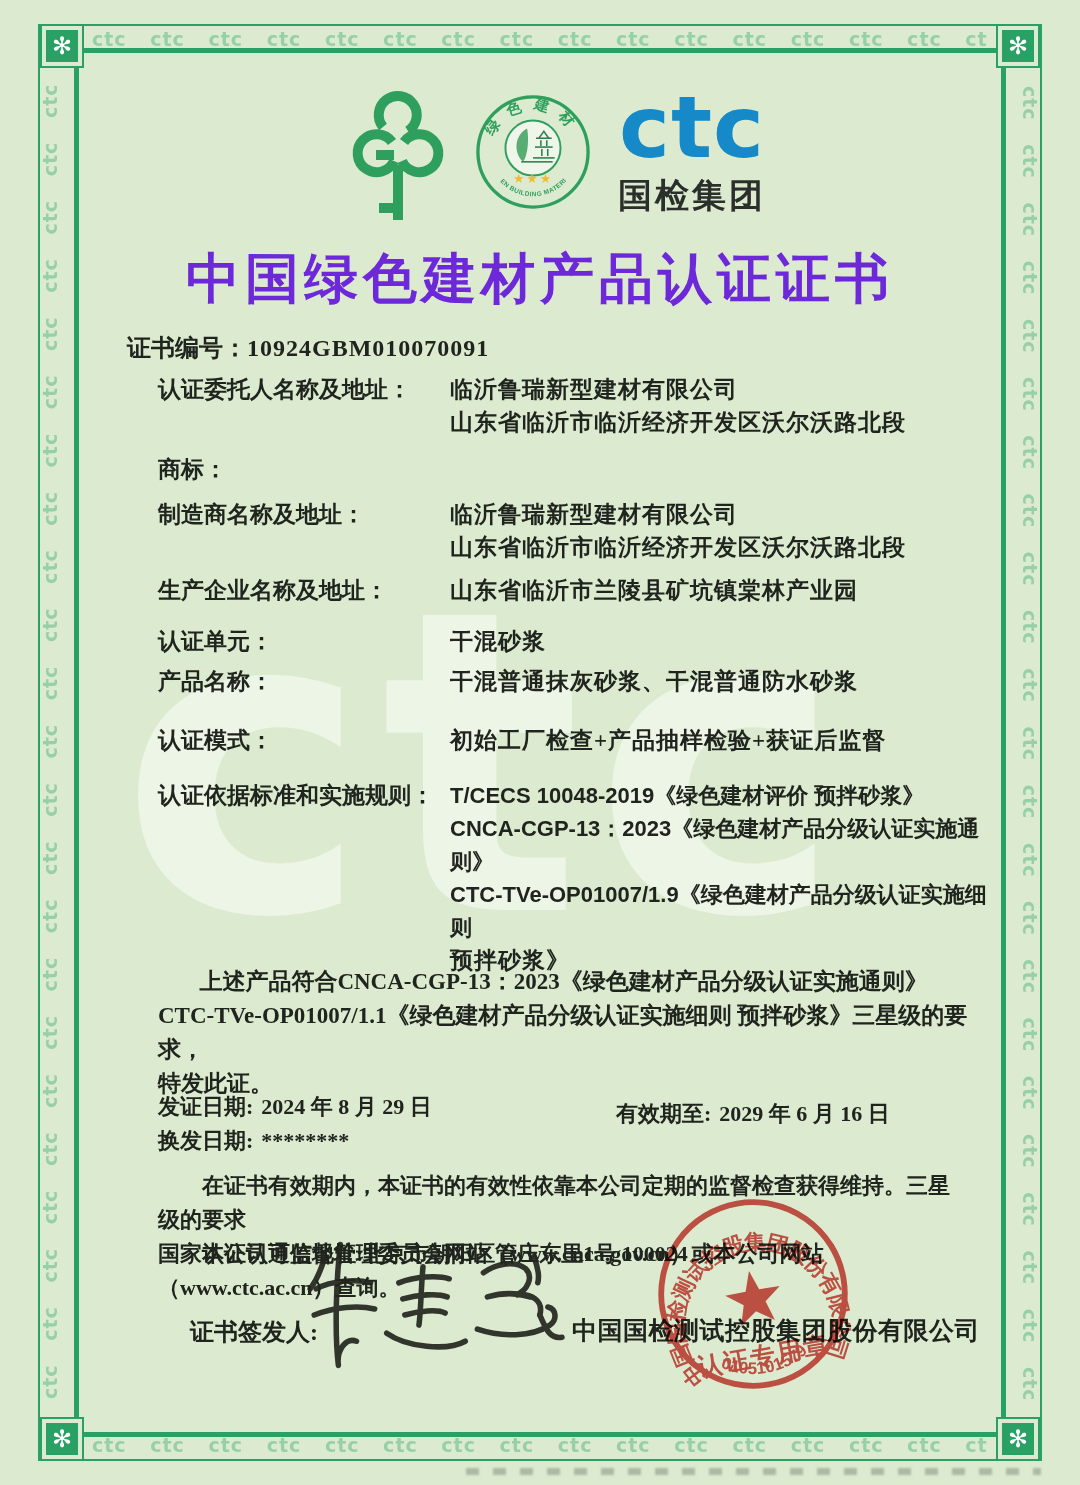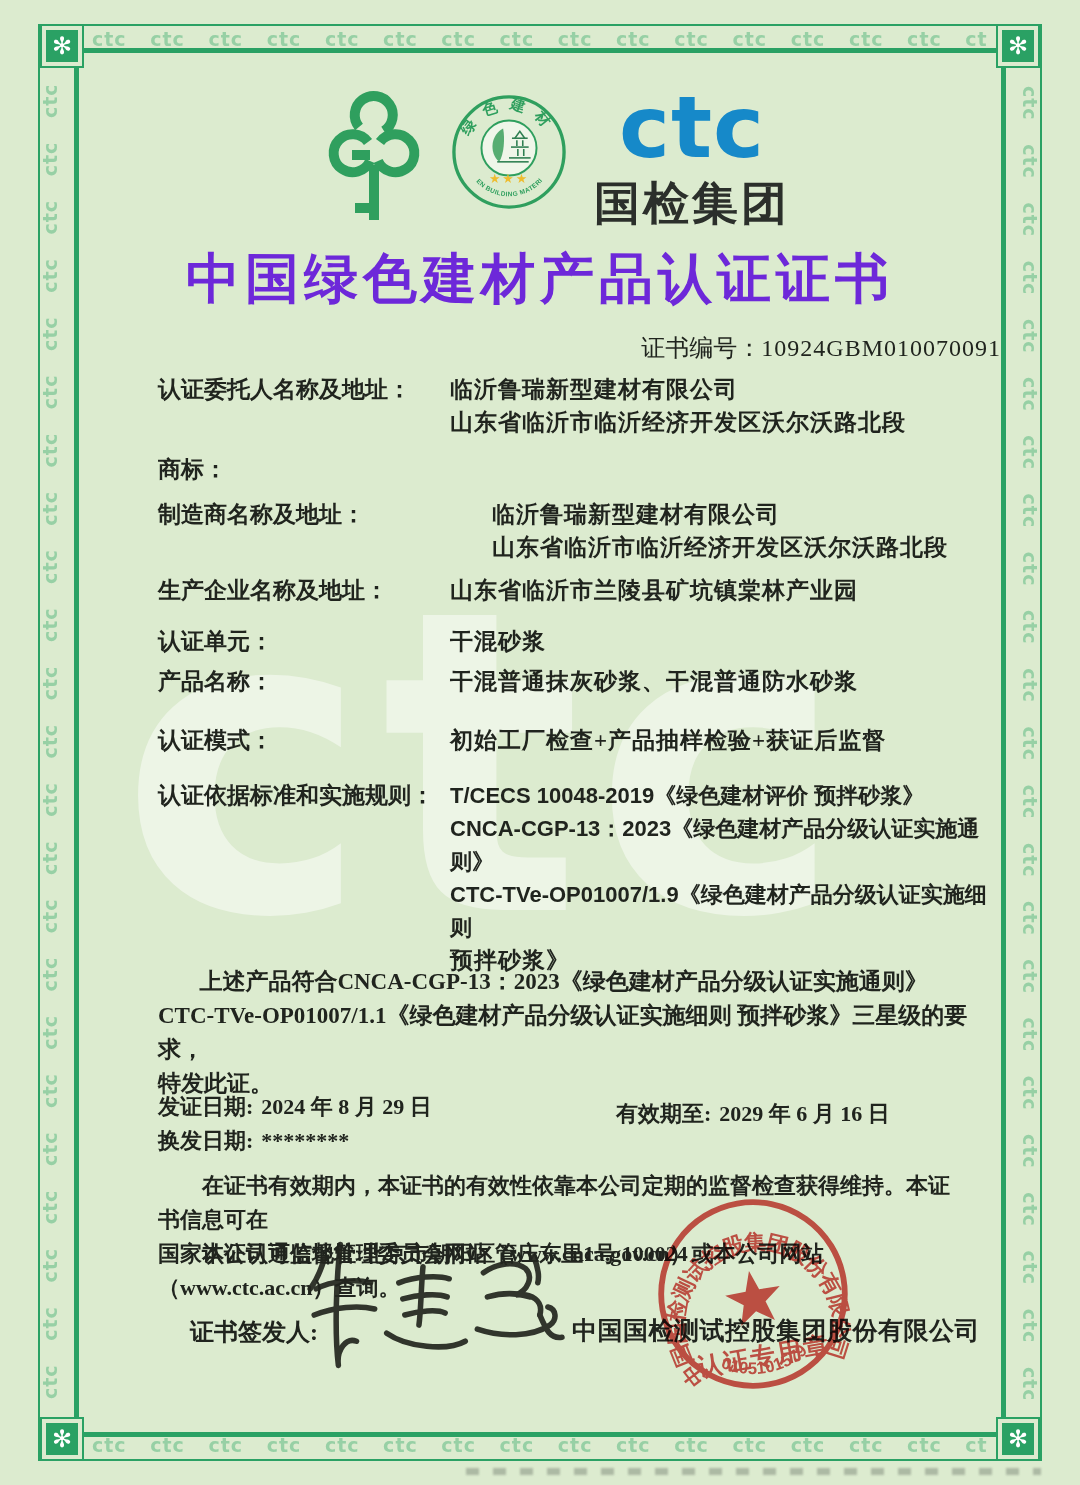--- a/index.html
+++ b/index.html
@@ -38,34 +38,34 @@
     font-family:"DejaVu Sans",sans-serif;font-weight:800;font-size:420px;
     letter-spacing:12px;color:rgba(255,255,255,0.48);pointer-events:none;
   }
   
   .content{position:absolute;left:79px;top:53px;width:922px;height:1384px;z-index:2;}
   .logos{position:absolute;top:34px;left:0;width:100%;display:flex;justify-content:center;align-items:flex-start;gap:26px;padding-left:34px;box-sizing:border-box;}
   .gp-logo svg{display:block;}
   .green-seal{margin-top:6px;}
   .ctc-logo{text-align:center;margin-top:2px;}
   .ctc-text{font-family:"DejaVu Sans",sans-serif;font-weight:900;font-size:86px;line-height:76px;color:#1689c9;letter-spacing:1px;}
-  .ctc-sub{font-size:46px;font-weight:700;color:#2b2f2b;letter-spacing:3px;margin-top:8px;font-family:"Liberation Sans",sans-serif;}
+  .ctc-sub{font-size:34px;font-weight:700;color:#2b2f2b;letter-spacing:3px;margin-top:8px;font-family:"Liberation Sans",sans-serif;}
   .title{position:absolute;top:190px;left:0;width:100%;text-align:center;
     font-size:54px;font-weight:700;color:#6d28d9;letter-spacing:5px;}
-  .certno{position:absolute;top:279px;left:0;width:100%;text-align:right;font-size:24px;font-weight:400;padding-left:32px;box-sizing:border-box;}
+  .certno{position:absolute;top:279px;left:0;width:100%;text-align:left;font-size:24px;font-weight:700;padding-left:48px;box-sizing:border-box;}
   .certno .num{font-family:"Liberation Serif",serif;letter-spacing:1px;}
   
   .fields{position:absolute;top:320px;left:79px;right:10px;}
   .field{display:grid;grid-template-columns:292px 1fr;align-items:start;margin-bottom:12px;}
   .field .label{font-size:23px;font-weight:700;line-height:33px;white-space:nowrap;}
   .vline{font-size:23px;font-weight:700;line-height:33px;letter-spacing:1px;}
   .vline.latin{font-family:"Liberation Sans",sans-serif;font-size:22px;letter-spacing:0;}
   .field:nth-child(1){margin-bottom:14px;}
   .field:nth-child(2){margin-bottom:12px;}
-  .field:nth-child(3){margin-bottom:10px;gap:42px;}
+  .field:nth-child(3){margin-bottom:10px;}
   .field:nth-child(4){margin-bottom:18px;}
   .field:nth-child(5){margin-bottom:7px;}
   .field:nth-child(6){margin-bottom:26px;}
   .field:nth-child(7){margin-bottom:22px;}
   .field:nth-child(8){margin-bottom:0;}
   .field:nth-child(9){margin-bottom:16px;font-style:italic;}
   
   .statement{position:absolute;top:912px;left:79px;right:30px;font-size:23px;font-weight:700;line-height:34px;}
   .statement .line:first-child{text-indent:1.8em;}
   
@@ -238,21 +238,21 @@
         <div>
           <span>换发日期:</span><span class="dv">********</span>
         </div>
       </div>
       <div class="dates-right">
         <span>有效期至:</span><span class="dv">2029 年 6 月 16 日</span>
       </div>
     </div>
 
     <div class="footnote">
-        <div class="line">在证书有效期内，本证书的有效性依靠本公司定期的监督检查获得维持。本证书信息可在</div>
+        <div class="line">在证书有效期内，本证书的有效性依靠本公司定期的监督检查获得维持。三星级的要求</div>
         <div class="line">国家认证认可监督管理委员会网站（www.cnca.gov.cn）或本公司网站（www.ctc.ac.cn）查询。</div>
       </div>
     <div class="address">本公司通信地址:北京市朝阳区管庄东里1号  100024</div>
 
     <div class="sign-row">
       <span class="signer-label">证书签发人:</span>
       <svg class="signature" viewBox="0 0 280 150">
         <g stroke="#23261f" stroke-width="5.5" fill="none" stroke-linecap="round" opacity="0.92">
           <path d="M54,8 C50,40 48,95 52,128 M52,128 C50,112 60,100 70,104"></path>
           <path d="M30,52 C45,44 70,42 84,46"></path>

